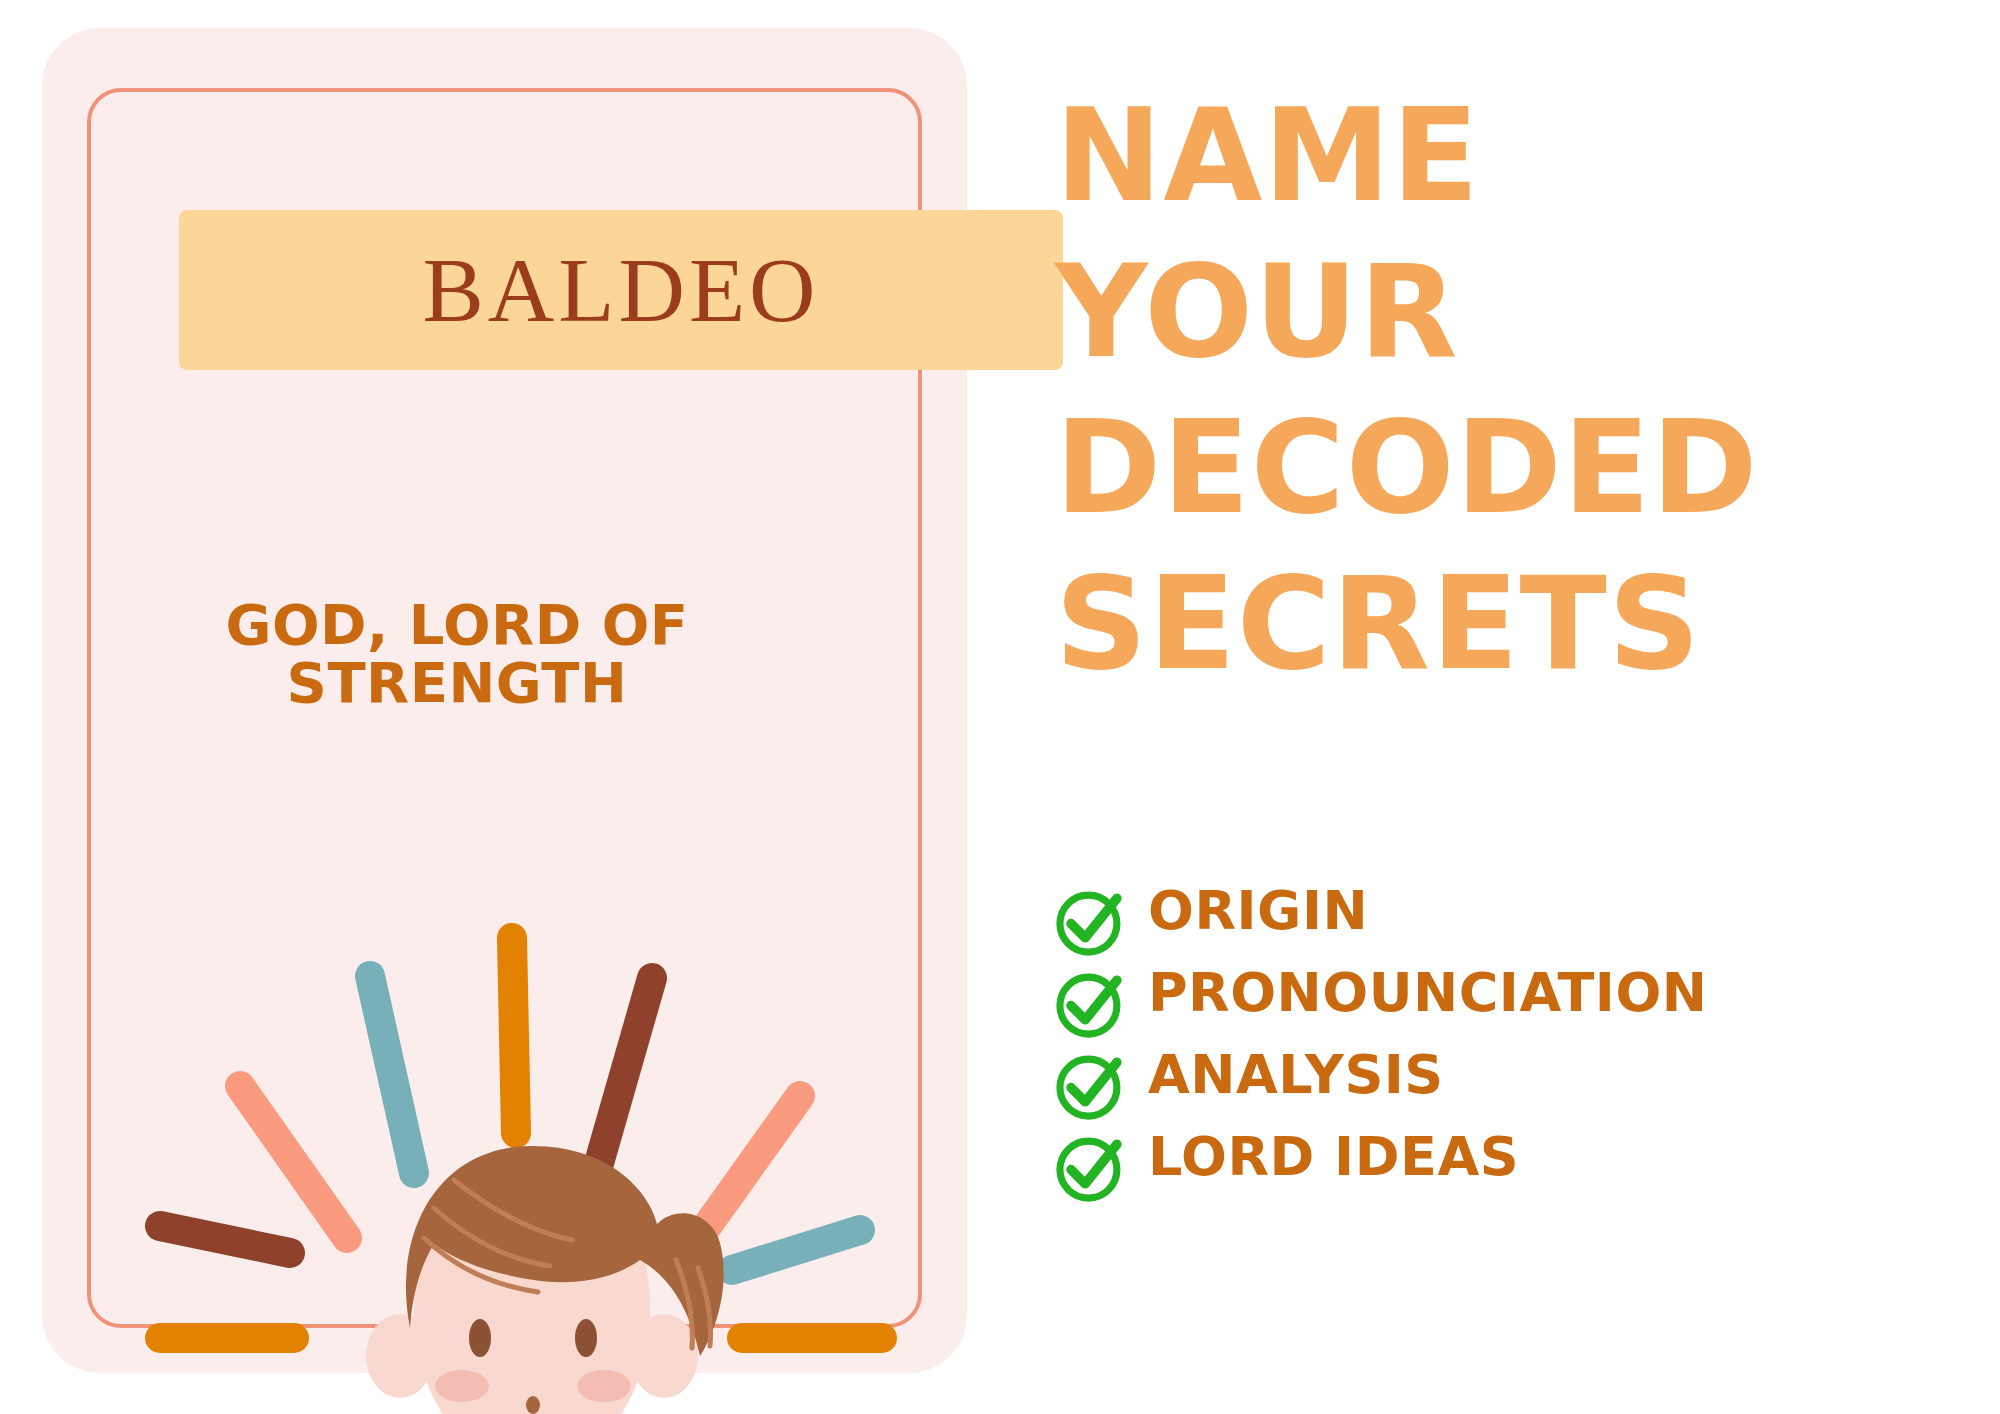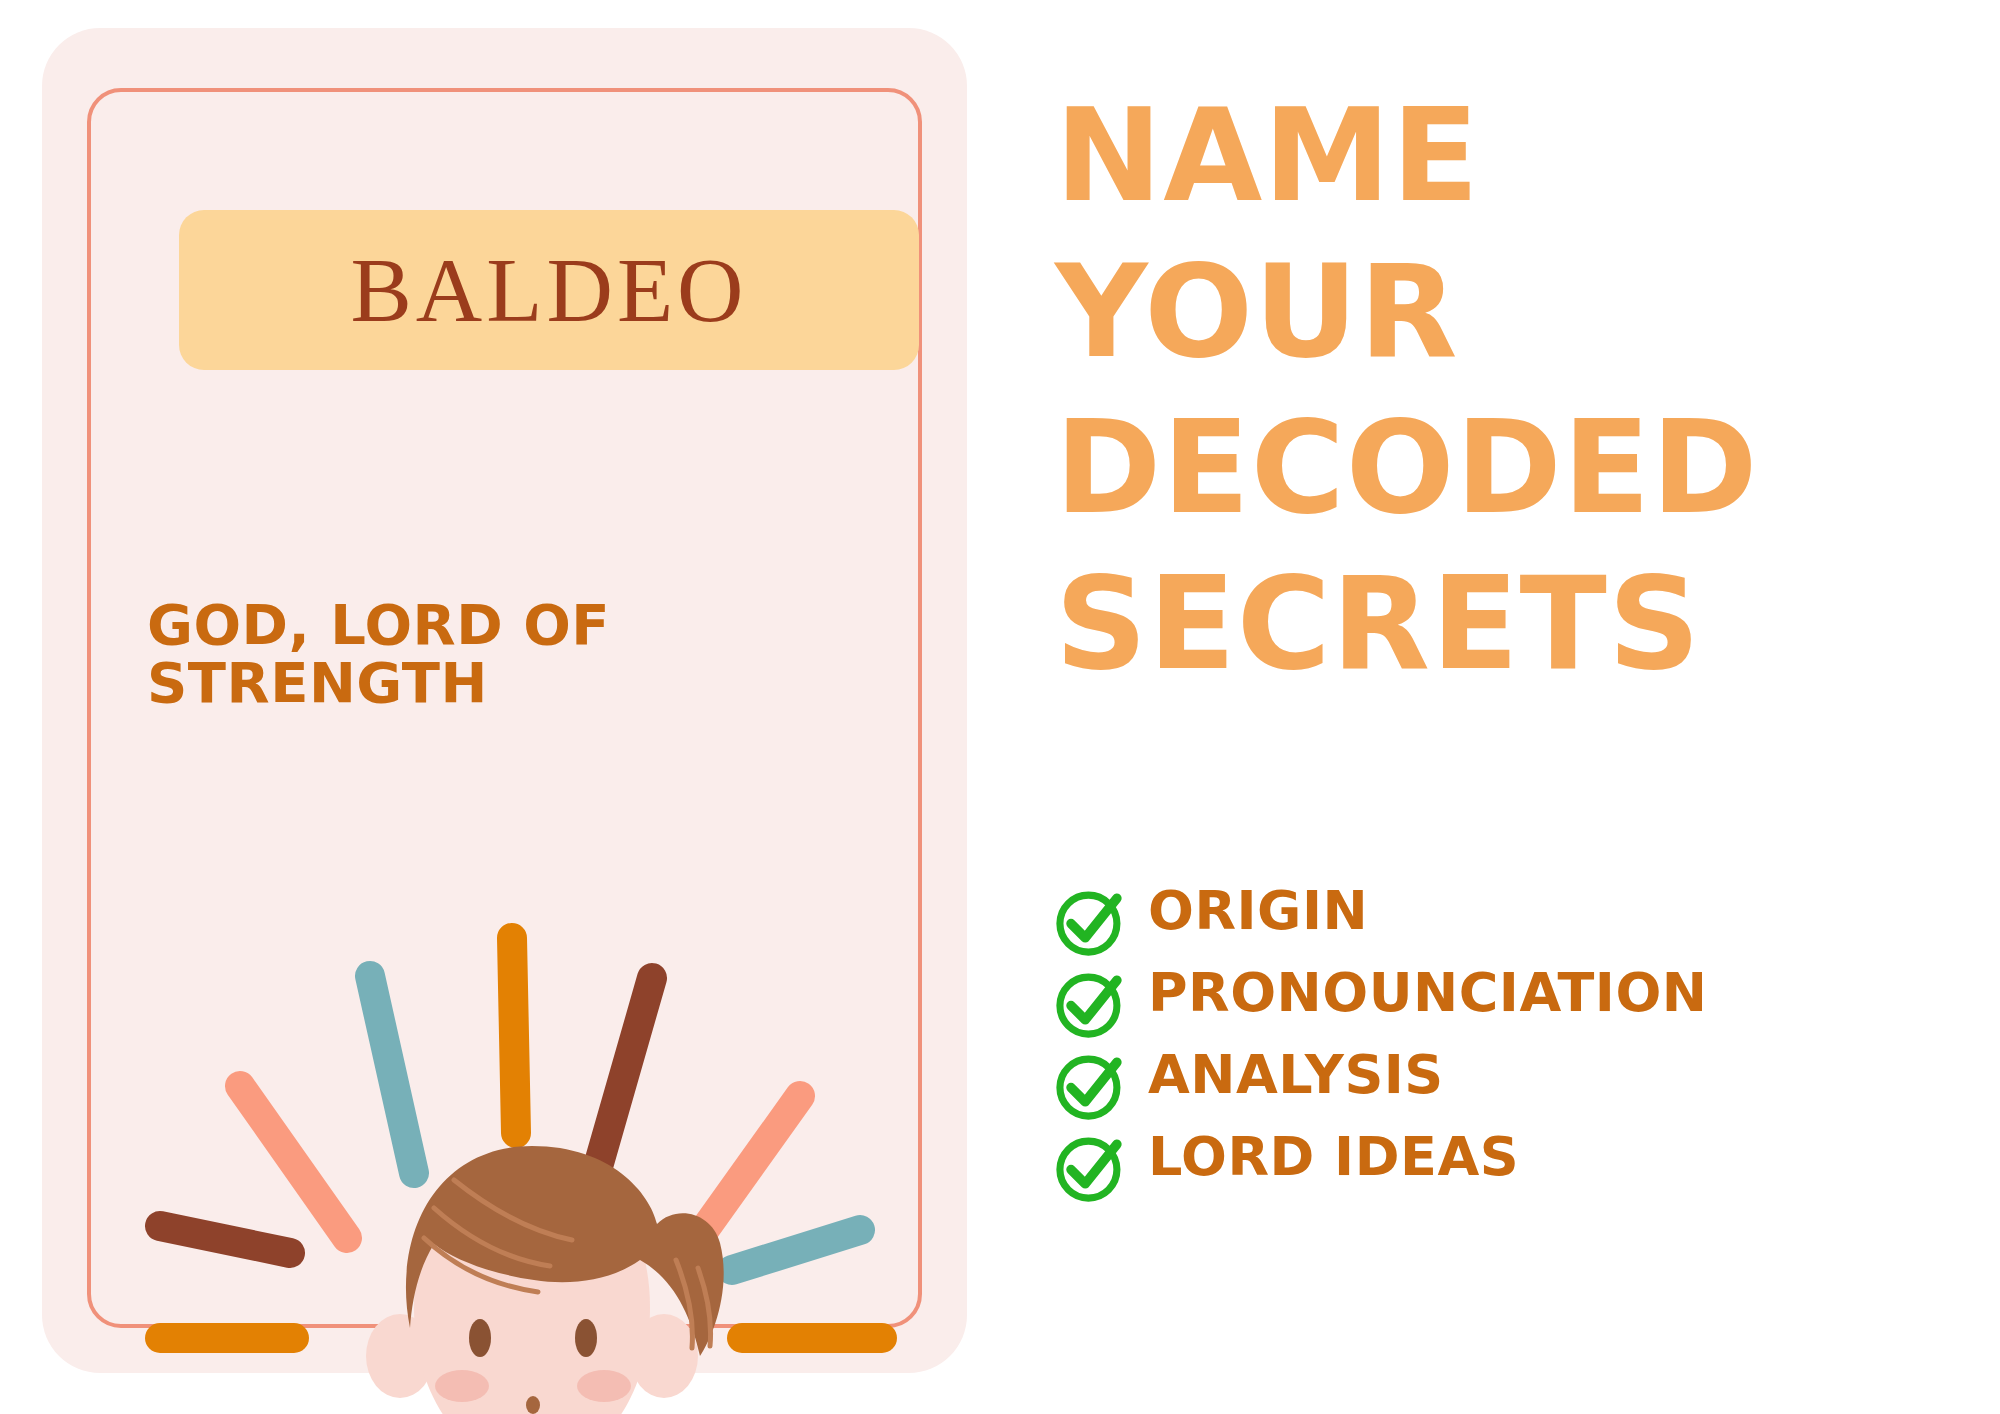--- a/index.html
+++ b/index.html
@@ -31,43 +31,43 @@
     left:45px; top:60px;
     width:835px; height:1240px;
     border:4px solid #F0917A;
     border-radius:34px;
     pointer-events:none;
   }
 
   .name-pill {
     position:absolute;
     left:137px; top:182px;
-    width:740px; height:160px;
+    width:884px; height:160px;
     background:#FCD699;
-    border-radius:25px;
+    border-radius:8px;
     display:flex;
     align-items:center;
     justify-content:center;
   }
 
   .name-pill-text {
     font-family:"Liberation Serif", serif;
     font-size:92px;
     font-weight:400;
     letter-spacing:4px;
     color:#9B3C1C;
     line-height:1;
     white-space:nowrap;
   }
 
   .meaning-text {
     position:absolute;
     left:105px; top:568px;
     width:620px;
-    text-align:left;
+    text-align:center;
     font-family:"DejaVu Sans", sans-serif;
     font-size:56px;
     font-weight:700;
     line-height:1.04;
     letter-spacing:0.5px;
     color:#C96A10;
   }
 
   
   .illustration {

